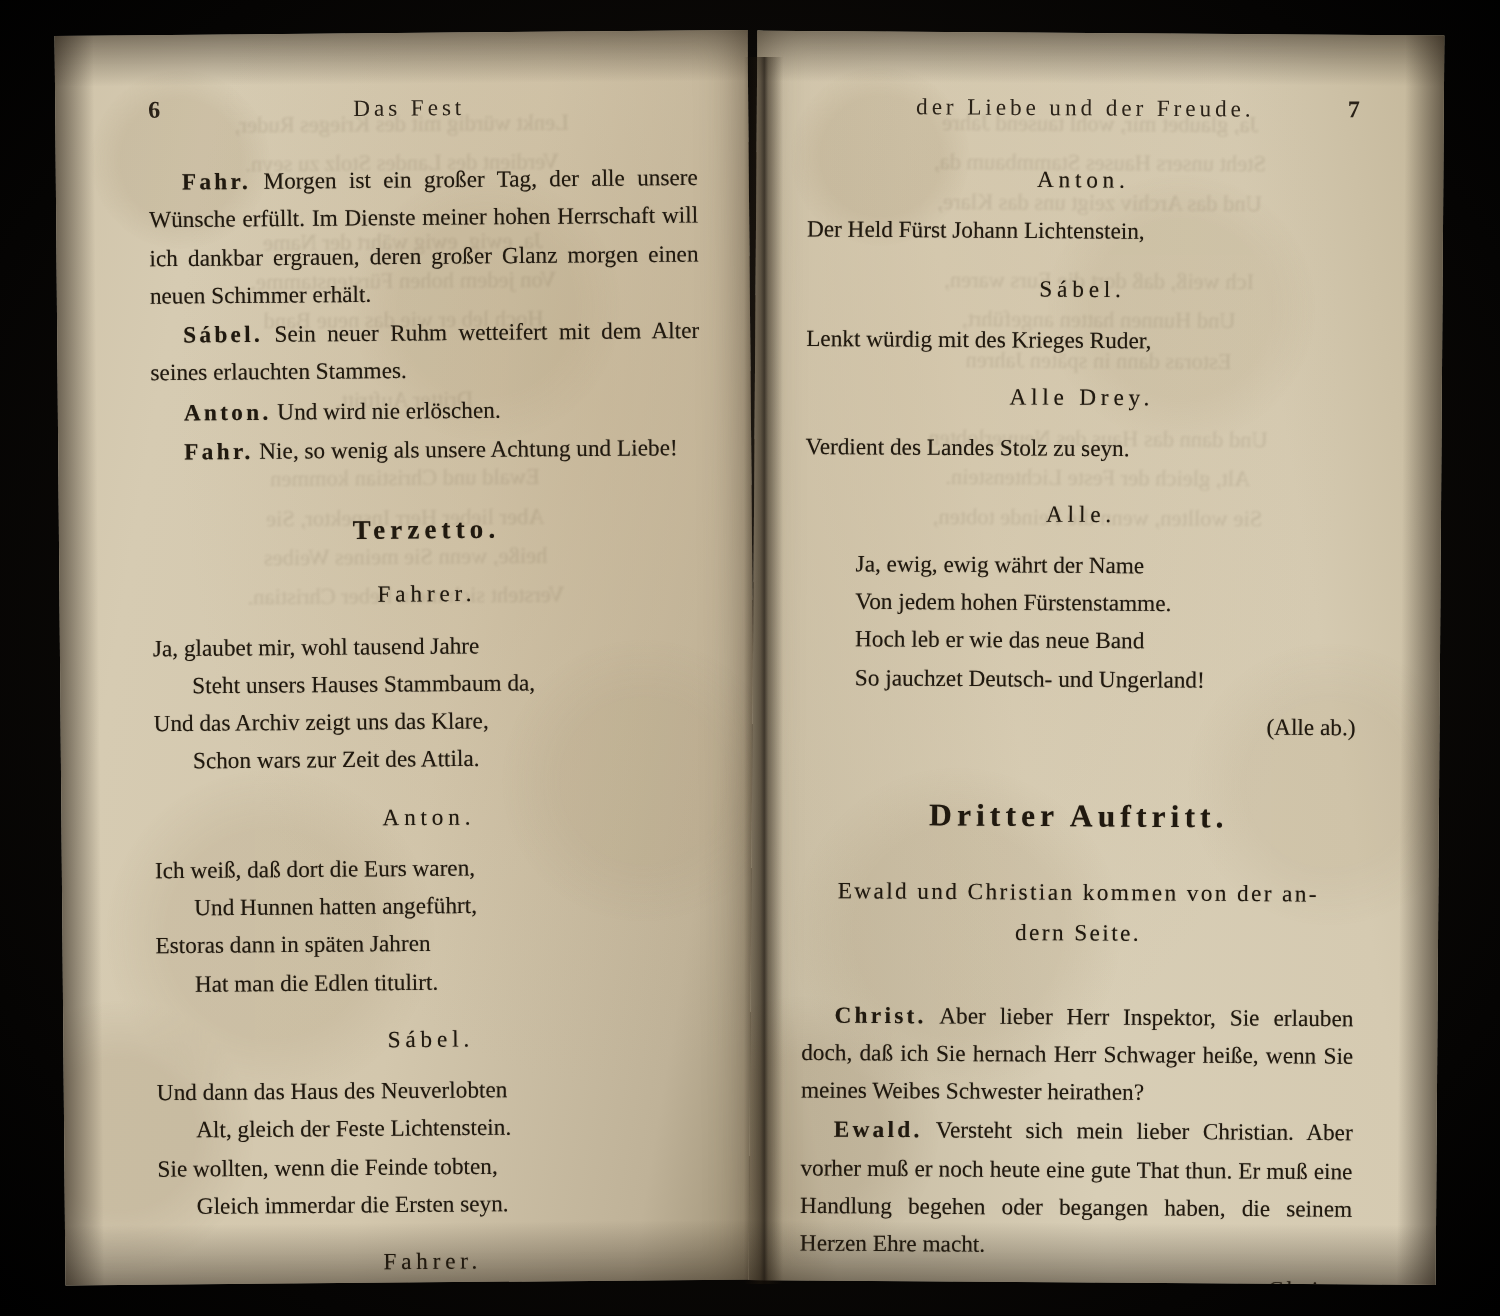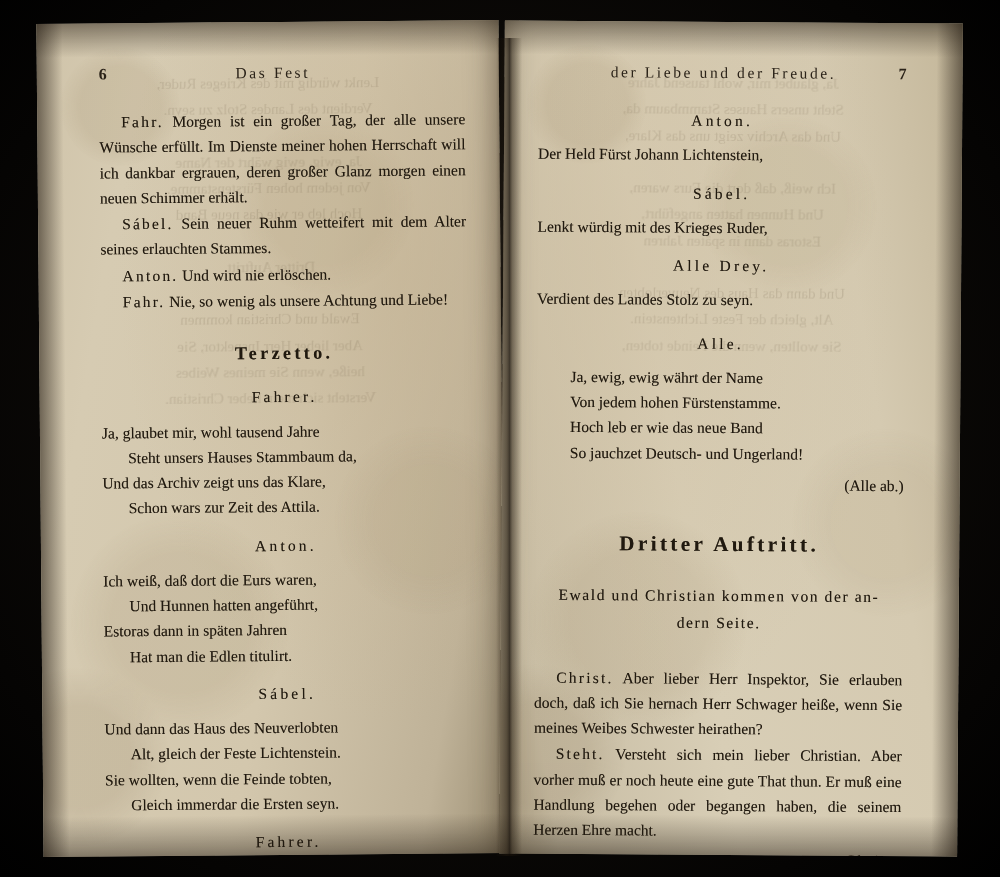--- a/index.html
+++ b/index.html
@@ -119,20 +119,21 @@
     text-shadow: 0 0 0.6px rgba(40,30,18,0.5);
   }
   p { margin: 0; }
   .prose {
     text-align: justify;
     text-indent: 22px;
     margin-bottom: 1px;
   }
   .prose .spk {
     letter-spacing: 2.2px;
+    font-weight: bold;
   }
   .speaker {
     text-align: center;
     letter-spacing: 3.2px;
     margin: 13px 0 9px 0;
   }
   .heading {
     text-align: center;
     font-size: 21px;
     letter-spacing: 3.4px;
@@ -312,21 +313,21 @@
             <div>So jauchzet Deutsch- und Ungerland!</div>
           </div>
           <p class="right-note">(Alle ab.)</p>
 
           <div class="heading">Dritter Auftritt.</div>
 
           <div class="stagedir">Ewald und Christian kommen von der an-</div>
           <div class="stagedir" style="margin-top:-4px;">dern Seite.</div>
 
           <p class="prose" style="margin-top:30px;"><span class="spk">Christ.</span><span> Aber lieber Herr Inspektor, Sie erlauben doch, daß ich Sie hernach Herr Schwager heiße, wenn Sie meines Weibes Schwester heirathen?</span></p>
-          <p class="prose"><span class="spk">Steht.</span><span> Versteht sich mein lieber Christian. Aber vorher muß er noch heute eine gute That thun. Er muß eine Handlung begehen oder begangen haben, die seinem Herzen Ehre macht.</span></p>
+          <p class="prose"><span class="spk">Ewald.</span><span> Versteht sich mein lieber Christian. Aber vorher muß er noch heute eine gute That thun. Er muß eine Handlung begehen oder begangen haben, die seinem Herzen Ehre macht.</span></p>
 
           <p class="tail-right">Christ.</p>
         </div>
       </div>
 
       <div class="edge-shadow-r"></div>
       <div class="top-shadow"></div>
       <div class="bot-shadow"></div>
     </div>
 

